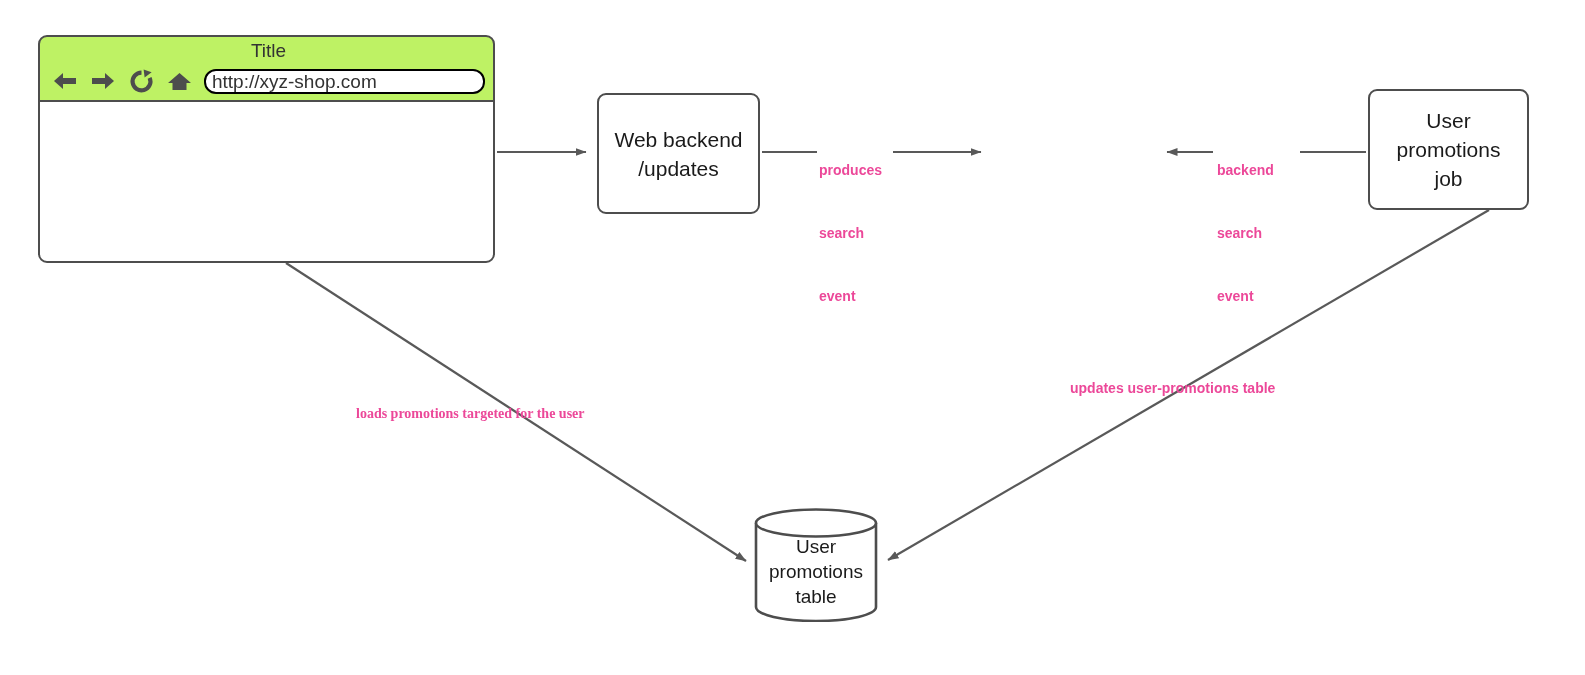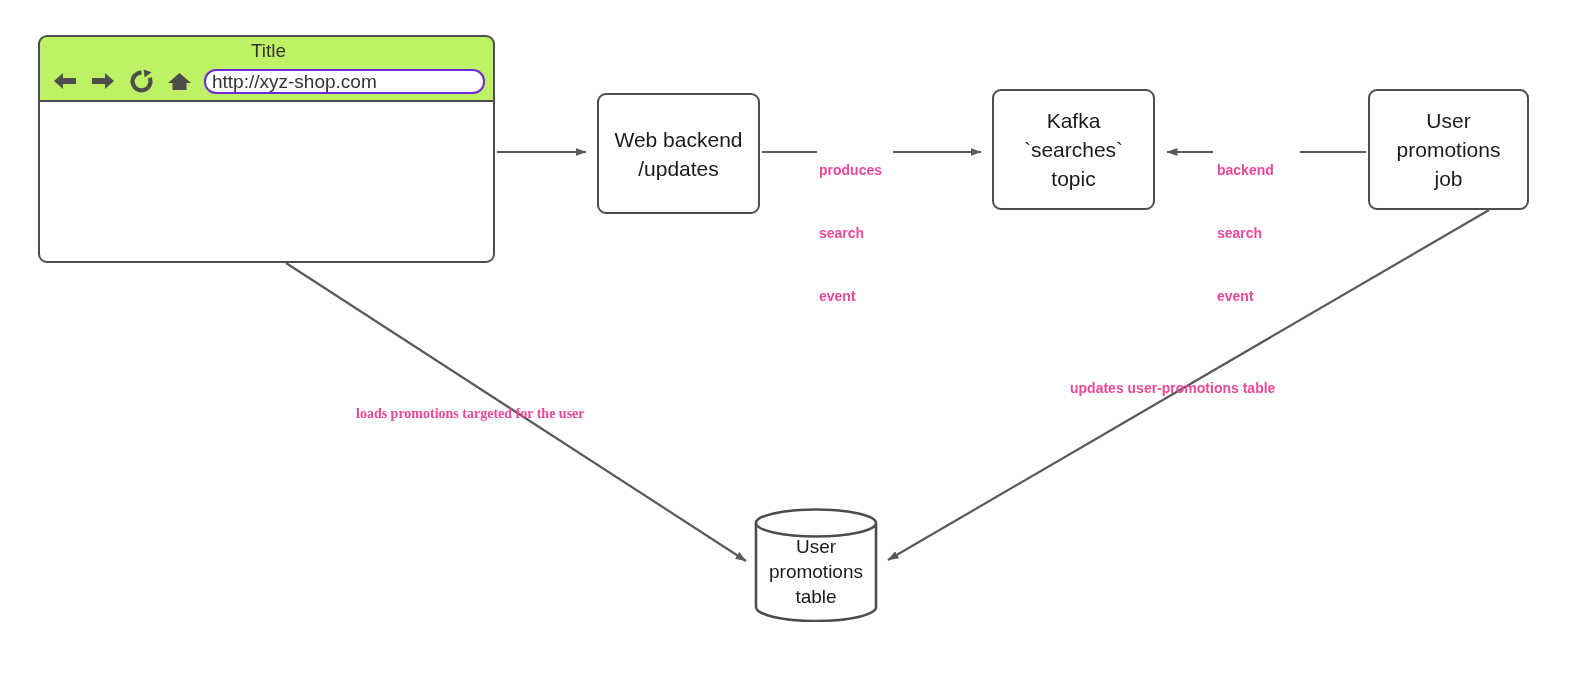--- a/index.html
+++ b/index.html
@@ -72,21 +72,21 @@
     align-items: center;
     justify-content: center;
     margin-right: 8px;
     flex: 0 0 auto;
   }
   .nav-icon svg { display: block; }
   .url-bar {
     flex: 1 1 auto;
     height: 25px;
     background: #ffffff;
-    border: 2px solid #6d28d9;
+    border: 2px solid #000000;
     border-radius: 12px;
     display: flex;
     align-items: center;
     padding: 0 6px;
     box-sizing: border-box;
     margin-left: 2px;
     margin-right: 2px;
   }
   .url-text {
     font-size: 19px;
@@ -239,27 +239,20 @@
     </div>
   </div>
 
   <div class="node-box" id="node-web-backend">
     <div class="inner">
       <span>Web backend</span><br>
       <span>/updates</span>
     </div>
   </div>
 
-  <div class="node-box" id="node-kafka-topic">
-    <div class="inner">
-      <span>Kafka</span><br>
-      <span>`searches`</span><br>
-      <span>topic</span>
-    </div>
-  </div>
 
   <div class="node-box" id="node-promotions-job">
     <div class="inner">
       <span>User</span><br>
       <span>promotions</span><br>
       <span>job</span>
     </div>
   </div>
 
   <div class="cylinder">

